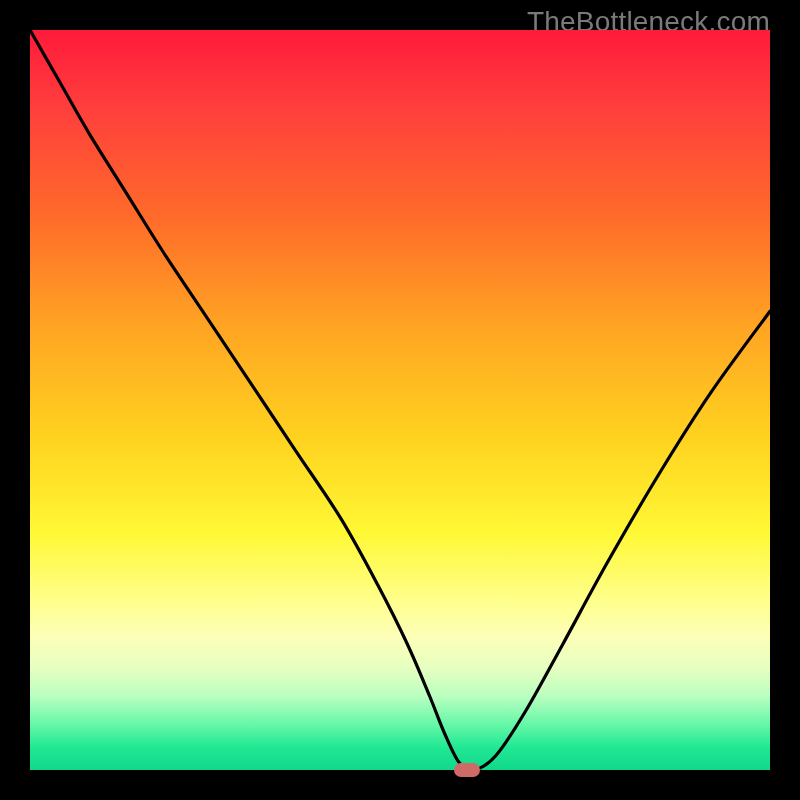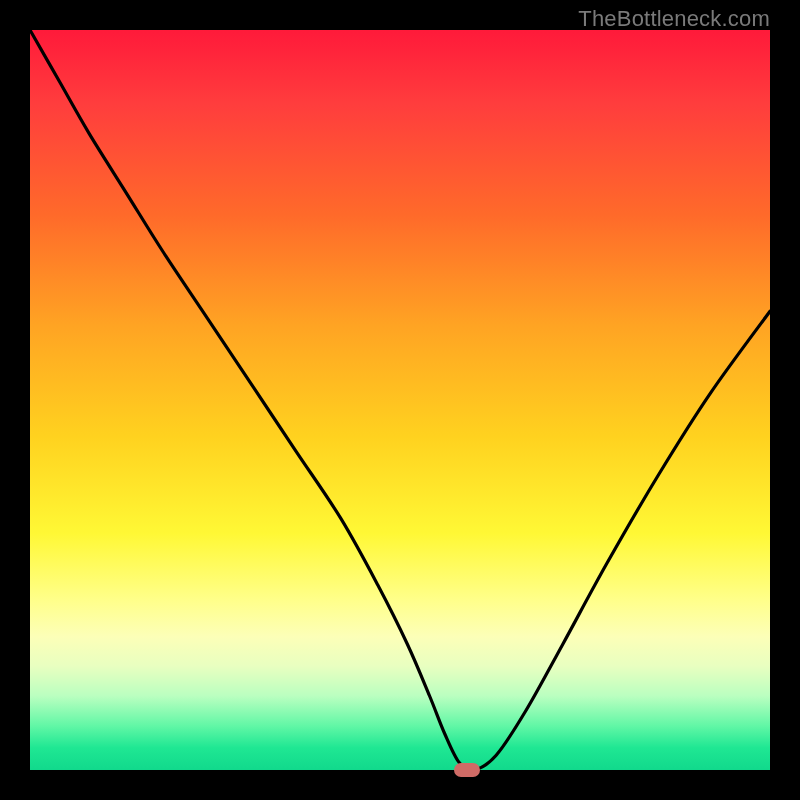--- a/index.html
+++ b/index.html
@@ -37,21 +37,21 @@
       #62f7a6 94%,
       #1fe793 97%,
       #11d98c 100%
     );
   }
   .watermark {
     position: absolute;
     top: 6px;
     right: 30px;
     color: #7a7a7a;
-    font-size: 22px;
+    font-size: 28px;
     font-weight: 500;
     letter-spacing: 0.2px;
   }
   svg.curve {
     position: absolute;
     inset: 0;
     width: 100%;
     height: 100%;
     overflow: visible;
   }

